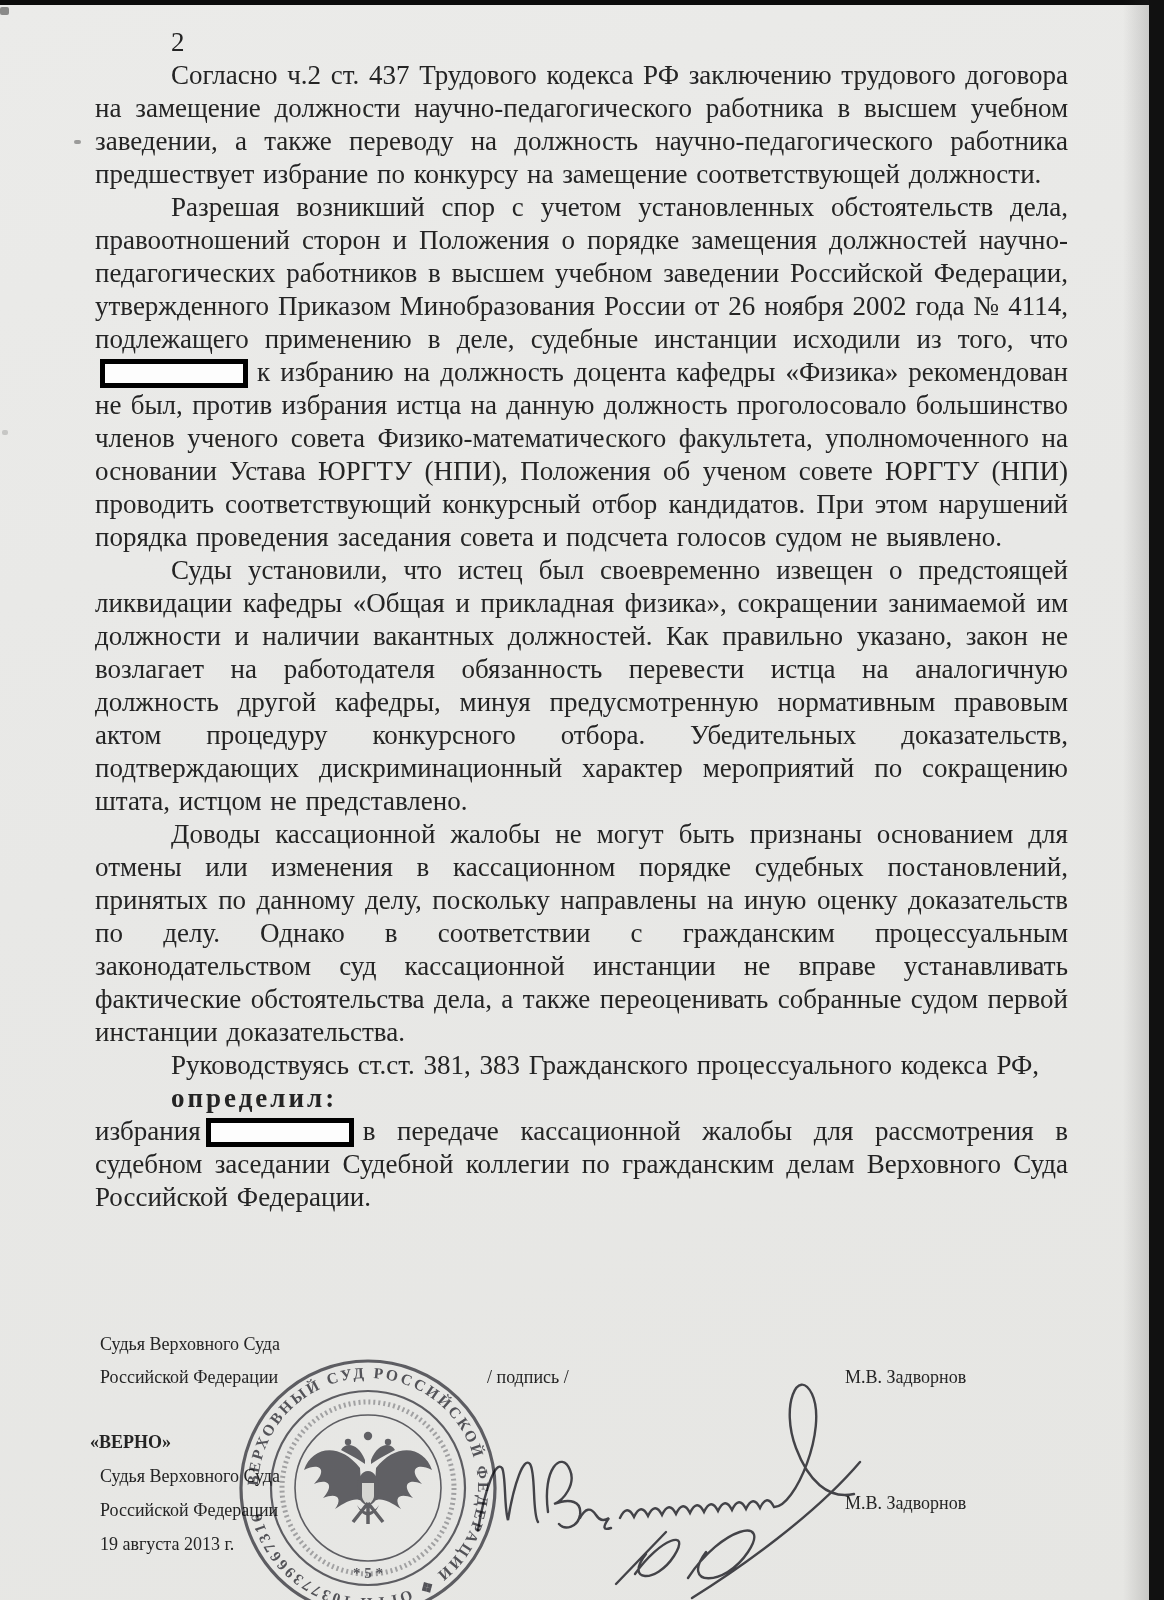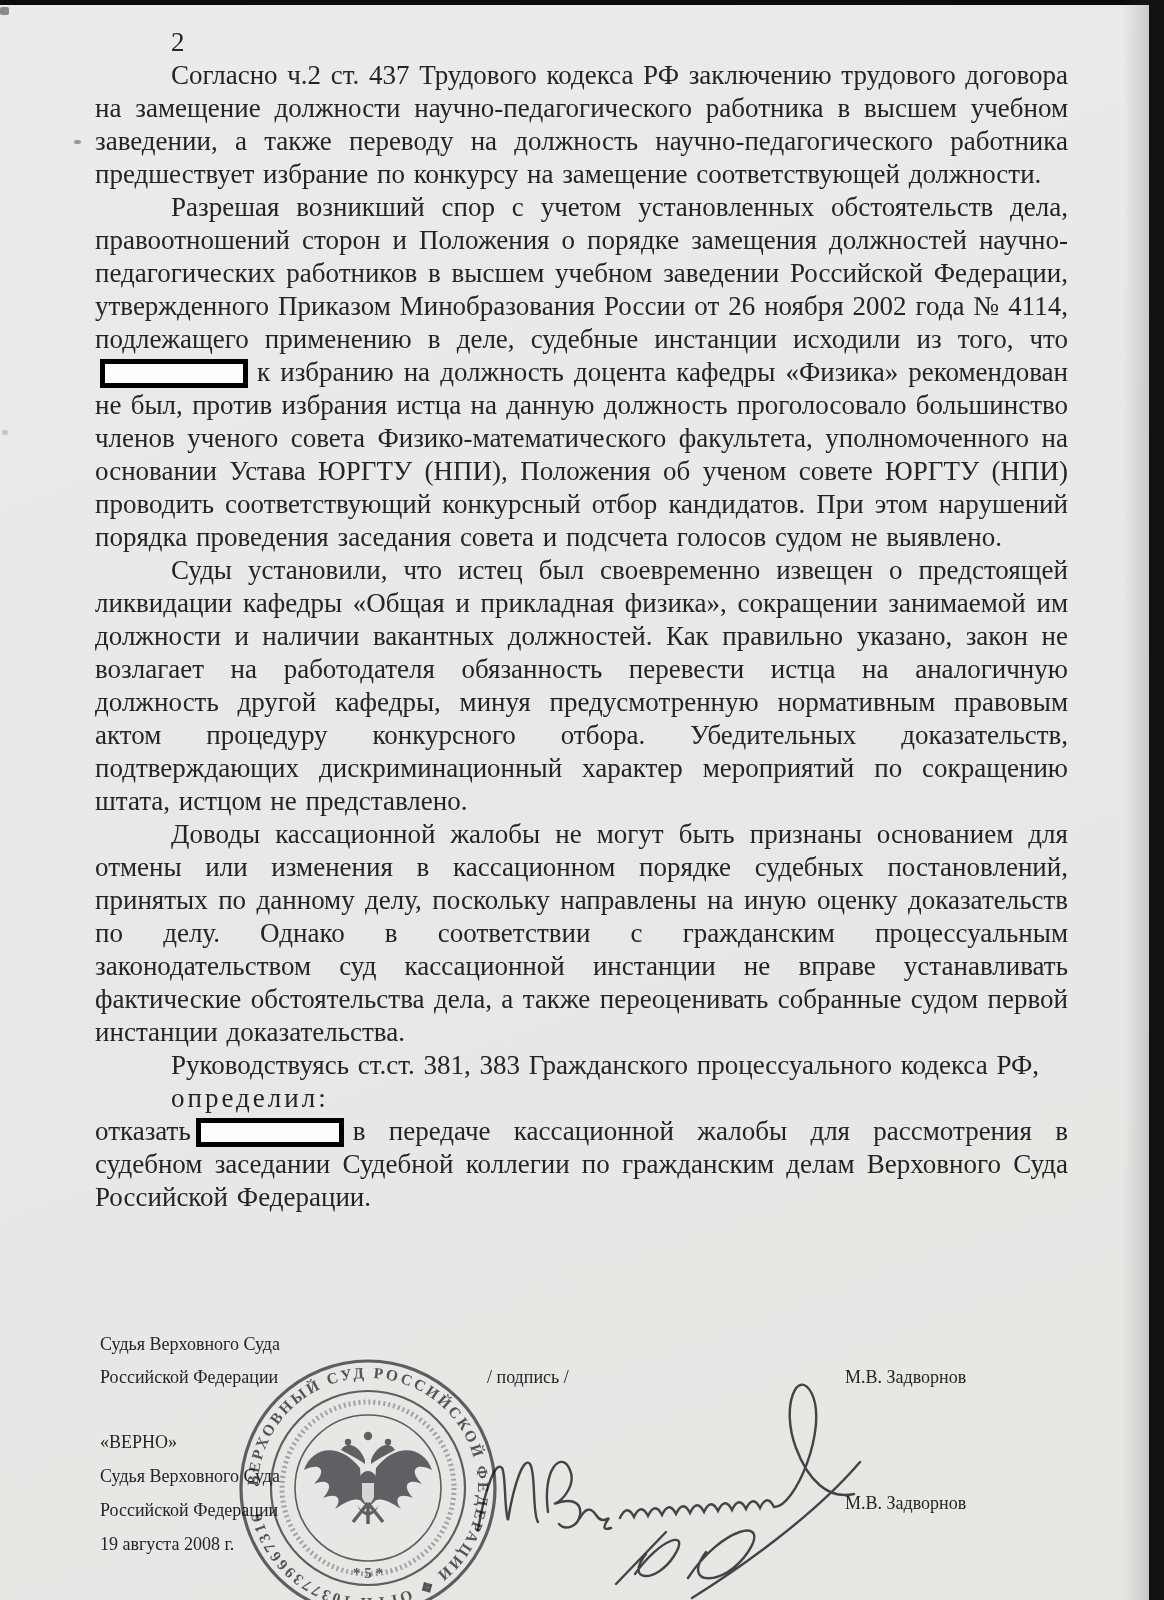--- a/index.html
+++ b/index.html
@@ -20,21 +20,21 @@
   .body-text{position:absolute;left:95px;top:26px;width:973px;}
   .page-number{text-align:center;font-size:29px;margin:0 0 18px 0;text-indent:0;}
   .body-text p{
     margin:0;font-size:27px;line-height:33px;
     text-align:justify;text-indent:76px;word-spacing:2px;
     color:#242424;
   }
   p.flush{text-indent:0;}
   .ruling{
     text-align:center;text-indent:0;
-    font-weight:normal;font-size:30px;letter-spacing:3px;
+    font-weight:bold;font-size:30px;letter-spacing:3px;
     margin:24px 0 26px 0;line-height:36px;color:#2a2a2a;
   }
   .redaction{
     display:inline-block;width:138px;height:19px;
     background:#fdfdfd;border:5px solid #000;
     vertical-align:-7px;margin:0 9px 0 5px;
   }
   .abs{position:absolute;font-size:18px;line-height:33px;white-space:nowrap;color:#242424;}
   .stamp-svg,.sig-svg{position:absolute;mix-blend-mode:multiply;}
 </style>
@@ -59,32 +59,32 @@
     <p><span>Разрешая возникший спор с учетом установленных обстоятельств дела, правоотношений сторон и Положения о порядке замещения должностей научно-педагогических работников в высшем учебном заведении Российской Федерации, утвержденного Приказом Минобразования России от 26 ноября 2002 года № 4114, подлежащего применению в деле, судебные инстанции исходили из того, что</span><span class="redaction"></span><span>к избранию на должность доцента кафедры «Физика» рекомендован не был, против избрания истца на данную должность проголосовало большинство членов ученого совета Физико-математического факультета, уполномоченного на основании Устава ЮРГТУ (НПИ), Положения об ученом совете ЮРГТУ (НПИ) проводить соответствующий конкурсный отбор кандидатов. При этом нарушений порядка проведения заседания совета и подсчета голосов судом не выявлено.</span></p>
 
     <p>Суды установили, что истец был своевременно извещен о предстоящей ликвидации кафедры «Общая и прикладная физика», сокращении занимаемой им должности и наличии вакантных должностей. Как правильно указано, закон не возлагает на работодателя обязанность перевести истца на аналогичную должность другой кафедры, минуя предусмотренную нормативным правовым актом процедуру конкурсного отбора. Убедительных доказательств, подтверждающих дискриминационный характер мероприятий по сокращению штата, истцом не представлено.</p>
 
     <p>Доводы кассационной жалобы не могут быть признаны основанием для отмены или изменения в кассационном порядке судебных постановлений, принятых по данному делу, поскольку направлены на иную оценку доказательств по делу. Однако в соответствии с гражданским процессуальным законодательством суд кассационной инстанции не вправе устанавливать фактические обстоятельства дела, а также переоценивать собранные судом первой инстанции доказательства.</p>
 
     <p>Руководствуясь ст.ст. 381, 383 Гражданского процессуального кодекса РФ,</p>
 
     <p class="ruling">определил:</p>
 
-    <p class="flush"><span>отказать</span><span class="redaction"></span><span>в передаче кассационной жалобы для рассмотрения в судебном заседании Судебной коллегии по гражданским делам Верховного Суда Российской Федерации.</span></p>
+    <p class="flush"><span>избрания</span><span class="redaction"></span><span>в передаче кассационной жалобы для рассмотрения в судебном заседании Судебной коллегии по гражданским делам Верховного Суда Российской Федерации.</span></p>
   </div>
 
   <div class="abs" style="left:100px;top:1328px;">Судья Верховного Суда</div>
   <div class="abs" style="left:100px;top:1361px;">Российской Федерации</div>
   <div class="abs" style="left:487px;top:1361px;">/ подпись /</div>
   <div class="abs" style="left:845px;top:1361px;">М.В. Задворнов</div>
 
-  <div class="abs" style="left:100px;top:1426px;">«ВЕРНО»</div>
+  <div class="abs" style="left:90px;top:1426px;font-weight:bold;">«ВЕРНО»</div>
   <div class="abs" style="left:100px;top:1460px;">Судья Верховного Суда</div>
   <div class="abs" style="left:100px;top:1494px;">Российской Федерации</div>
-  <div class="abs" style="left:100px;top:1528px;">19 августа 2008 г.</div>
+  <div class="abs" style="left:100px;top:1528px;">19 августа 2013 г.</div>
   <div class="abs" style="left:845px;top:1487px;">М.В. Задворнов</div>
 
   <svg class="stamp-svg" style="left:222px;top:1342px;" width="292" height="292" viewBox="0 0 292 292">
     <g stroke="#45454d" fill="none" opacity="0.82">
       <circle cx="146" cy="146" r="127" stroke-width="3.2"></circle>
       <circle cx="146" cy="146" r="97" stroke-width="2.2"></circle>
       <circle cx="146" cy="146" r="86" stroke-width="5" stroke-dasharray="2 3" opacity="0.5"></circle>
       <circle cx="146" cy="146" r="73" stroke-width="1.6"></circle>
     </g>
     <defs>

